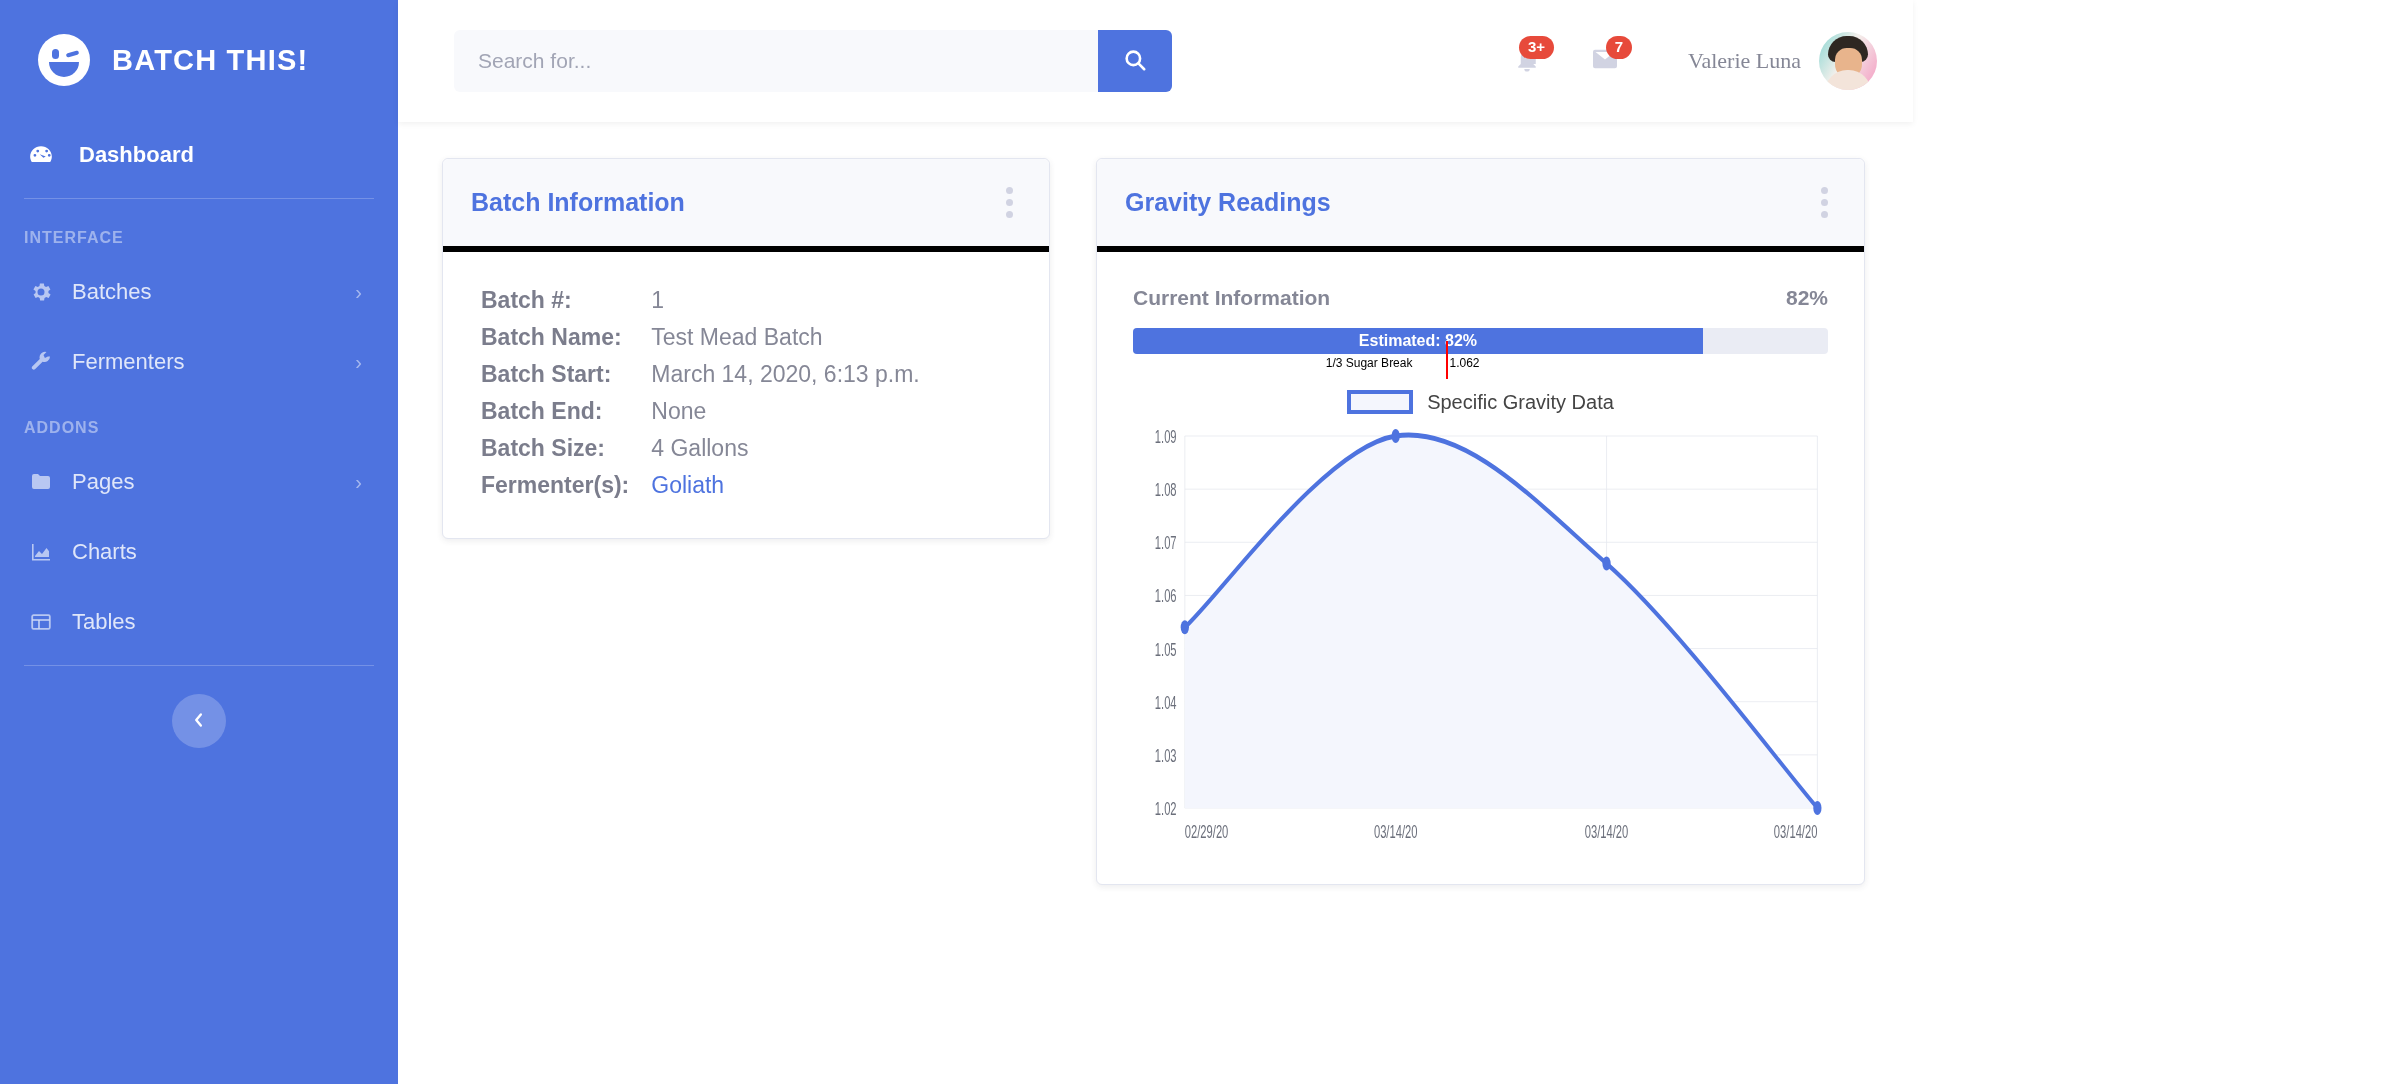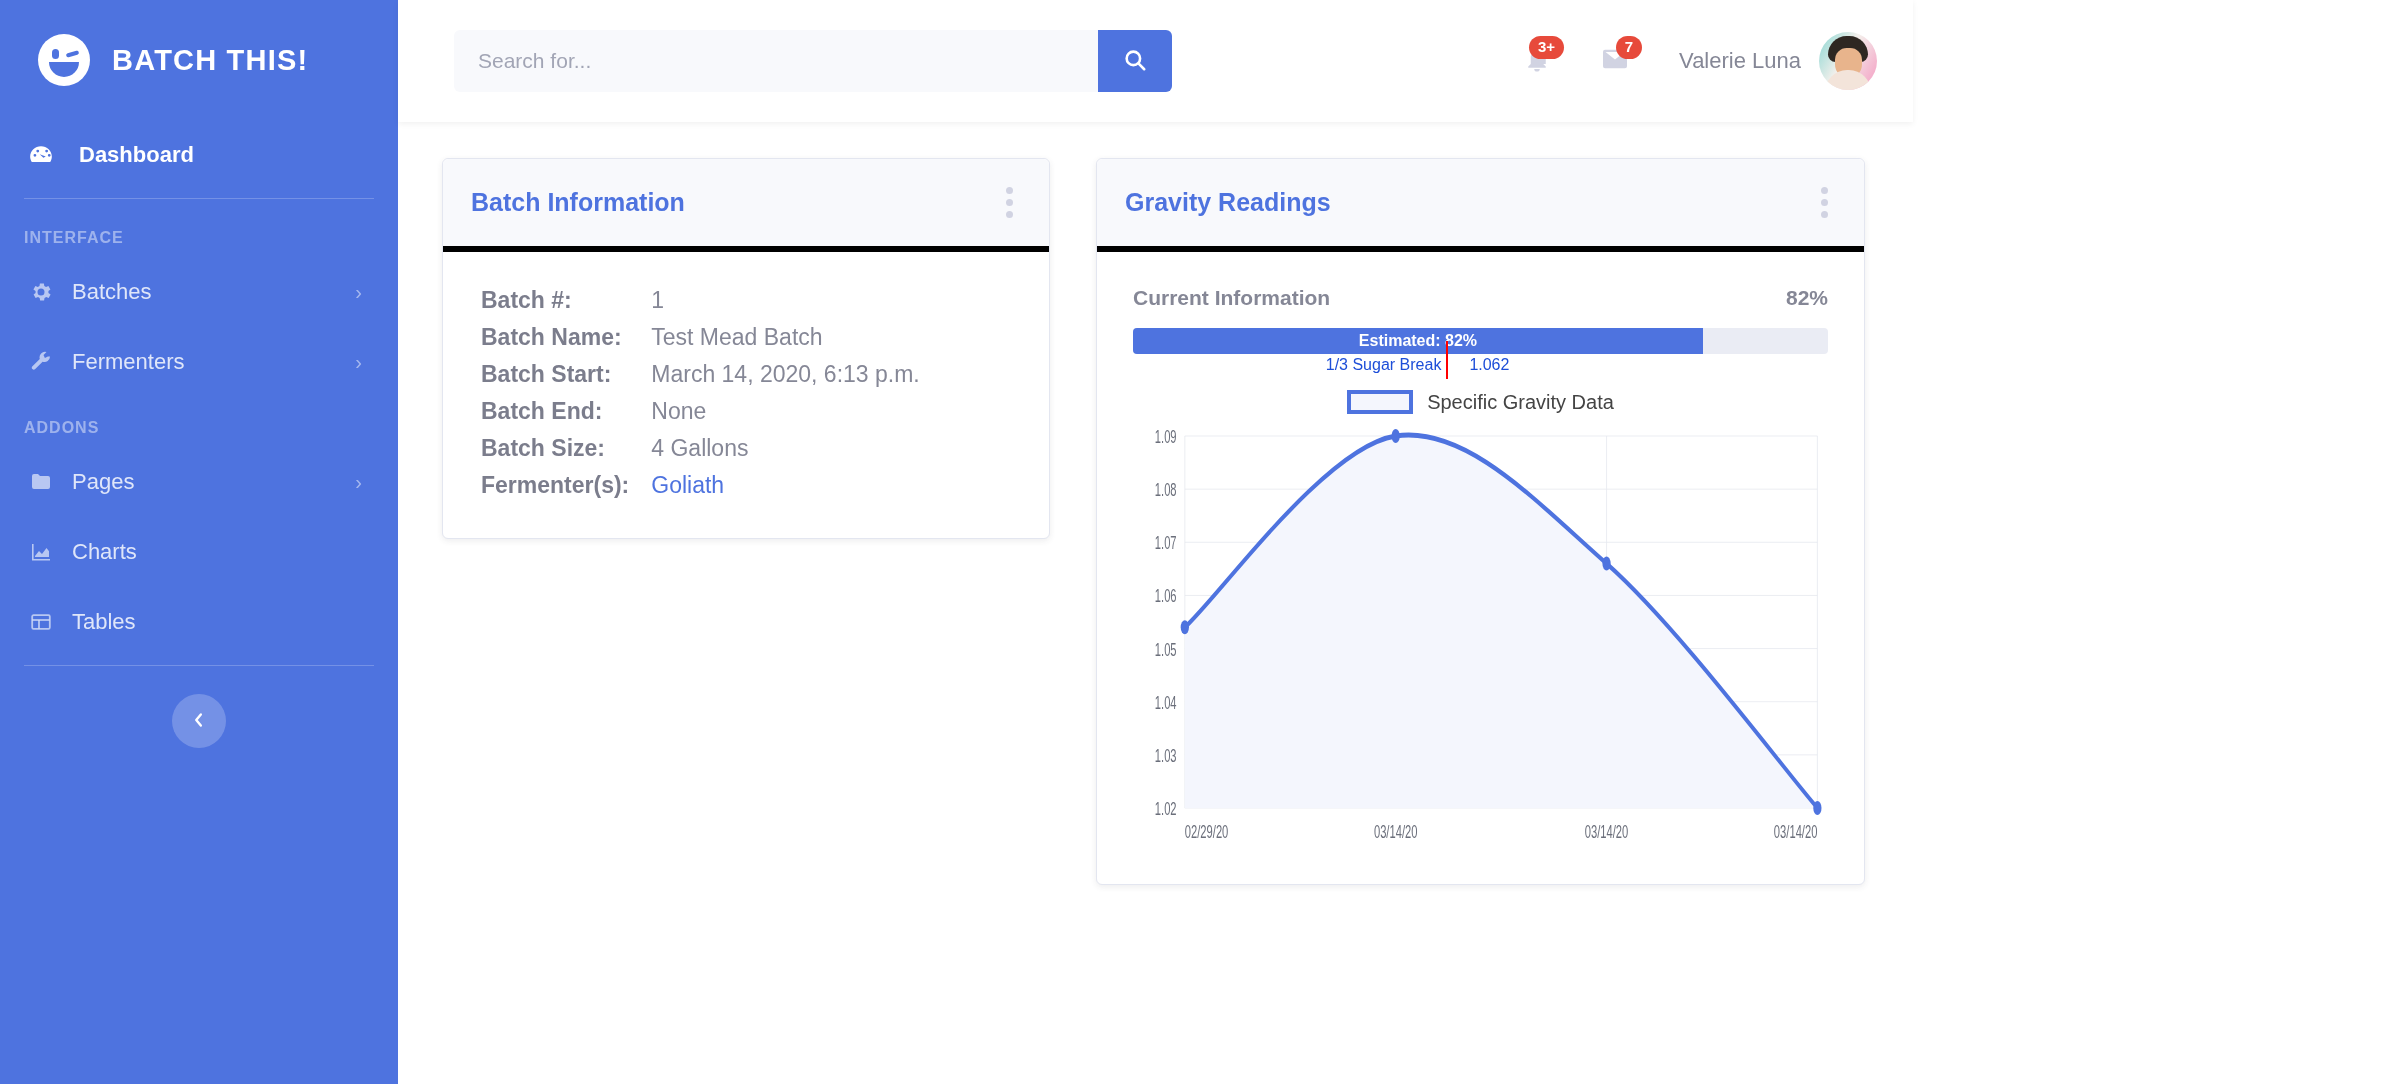--- a/index.html
+++ b/index.html
@@ -114,22 +114,23 @@
     cursor: pointer;
   }
   .badge {
     position: absolute; top: 6px; right: 12px;
     background: #e74a3b; color: #fff;
     font-size: 15px; font-weight: bold;
     border-radius: 12px; padding: 3px 9px;
     line-height: 1.1;
   }
   .user-name {
-    font-size: 22px; color: #858796; margin-left: 25px; margin-right: 18px;
+    font-size: 22px; color: #858796; margin-left: 44px; margin-right: 18px;
     white-space: nowrap;
+    font-family: Liberation Serif, serif;
   }
   .avatar {
     width: 58px; height: 58px; border-radius: 50%;
     background: linear-gradient(120deg,#8ad6d2 0%, #f4f0ec 45%, #f49ac1 100%);
     position: relative; overflow: hidden; flex: 0 0 58px;
   }
   .avatar .hair {
     position: absolute; width: 40px; height: 26px; left: 9px; top: 4px;
     background: #2e2722; border-radius: 20px 20px 8px 8px;
   }
@@ -201,22 +202,22 @@
     height: 100%; background: #4e73df;
     display: flex; align-items: center; justify-content: center;
     color: #fff; font-size: 16px; font-weight: bold;
   }
   .marker-line {
     position: absolute; width: 2px; background: #ff0000;
     top: 13px; height: 38px;
   }
   .marker-labels {
     position: absolute; top: 28px;
-    font-size: 16px; color: #1d4ed8;
-    display: flex; gap: 8px; white-space: nowrap;
+    font-size: 12px; color: #000000;
+    display: flex; gap: 17px; white-space: nowrap;
   }
   .marker-labels .left { text-align: right; padding-right: 10px; }
   .marker-labels .right { text-align: left; padding-left: 10px; }
 
   
   .chart-area { margin-top: 36px; position: relative; }
   .legend {
     display: flex; align-items: center; justify-content: center;
     gap: 14px; margin-bottom: 10px;
   }

